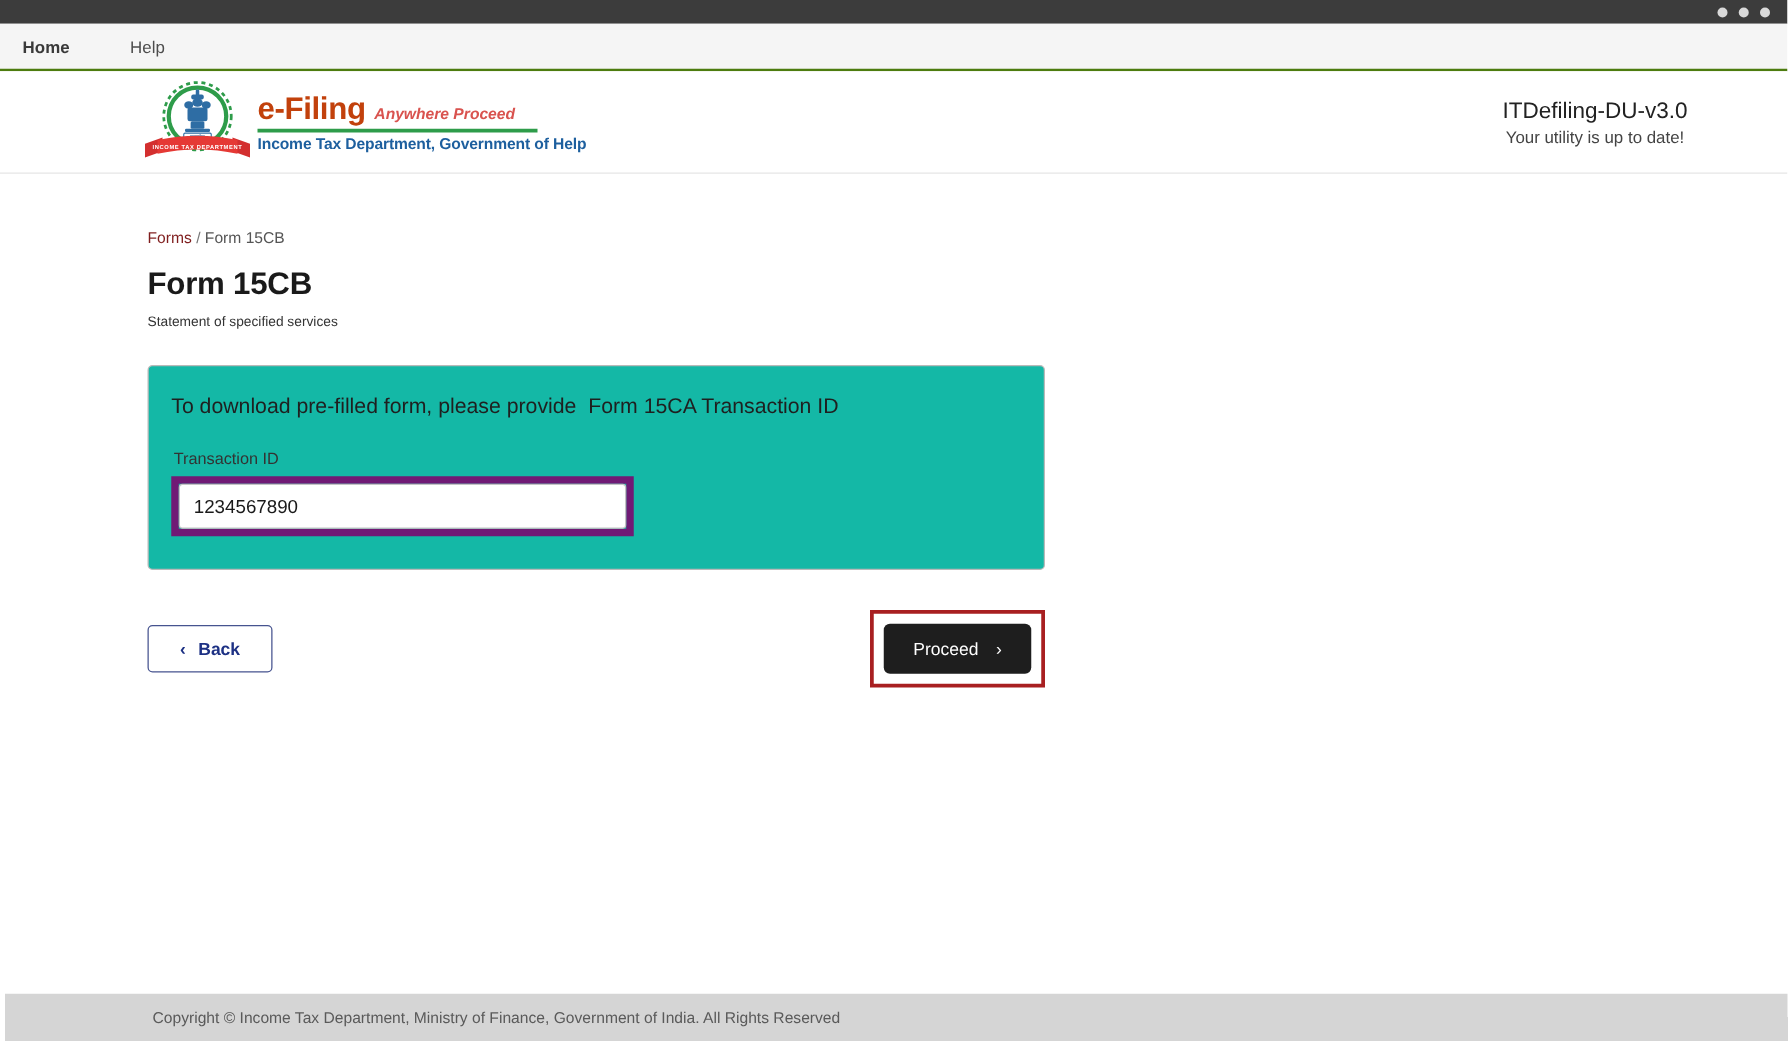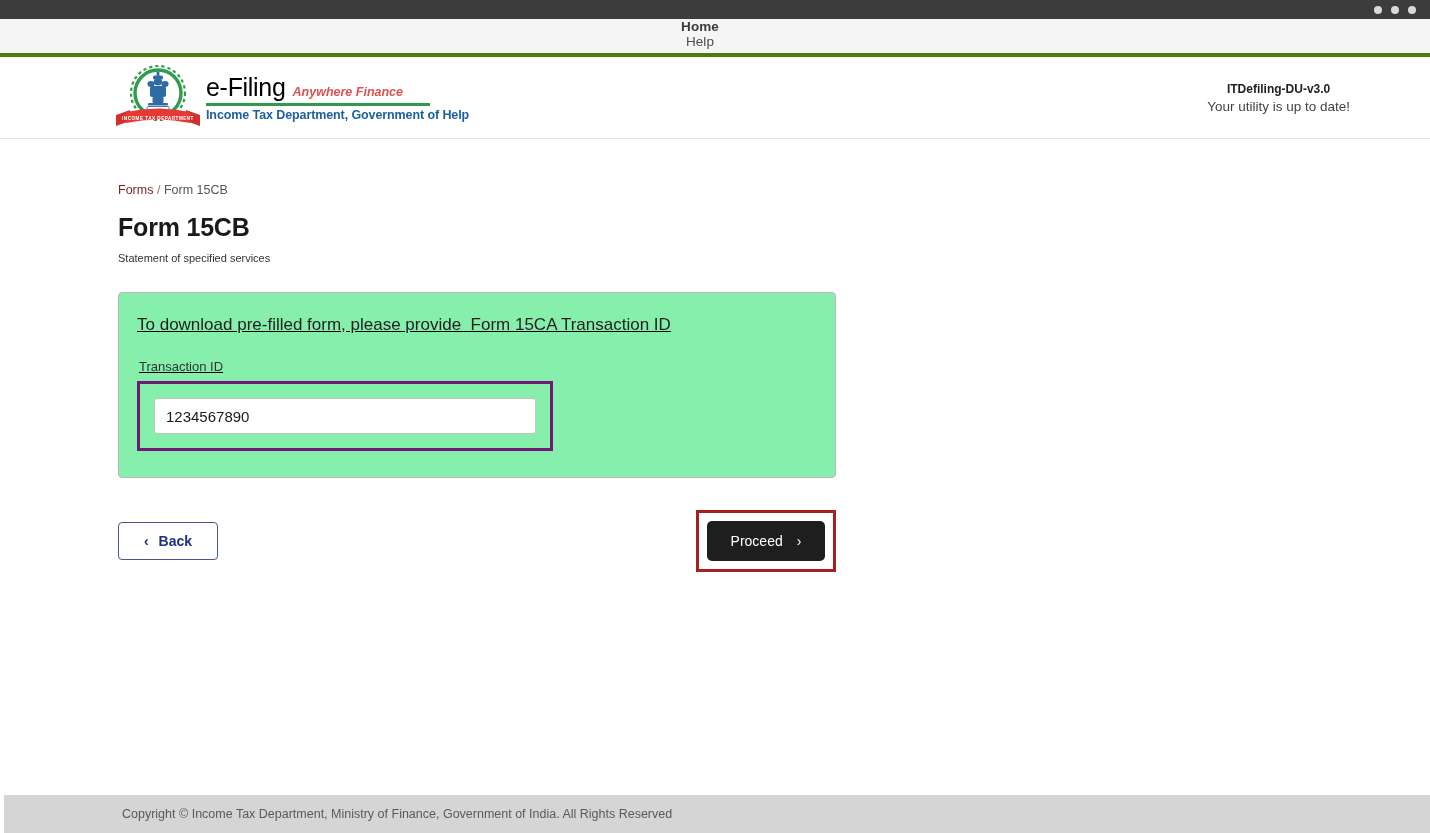--- a/index.html
+++ b/index.html
@@ -32,22 +32,21 @@
   }
 
   
   .navbar {
     height: 38px;
     background: #f5f5f5;
     display: flex;
     align-items: center;
     padding-left: 18px;
     box-sizing: border-box;
-    border-bottom: 4px solid #4d7c0f;
-    flex-direction: column;
+    border-bottom: 2px solid #4d7c0f;
   }
   .nav-item {
     font-size: 13.5px;
     color: #4d4d4d;
     margin-right: 48px;
     cursor: pointer;
     letter-spacing: .1px;
   }
   .nav-item.active { font-weight: bold; color: #3a3a3a; }
 
@@ -68,22 +67,22 @@
   }
   .emblem { width: 92px; height: 70px; flex: none; }
   .brand-text { margin-left: 2px; }
   .brand-line1 {
     display: flex;
     align-items: baseline;
     gap: 7px;
   }
   .efiling {
     font-size: 25px;
-    color: #000000;
-    font-weight: 400;
+    color: #c2410c;
+    font-weight: 700;
     letter-spacing: -.3px;
   }
   .tagline {
     font-size: 12.5px;
     color: #d9534f;
     font-style: italic;
     font-weight: bold;
   }
   .green-rule {
     height: 2.5px;
@@ -98,22 +97,22 @@
     letter-spacing: -.1px;
   }
   .version-block {
     position: absolute;
     right: 80px;
     top: 50%;
     transform: translateY(-50%);
     text-align: center;
   }
   .version-title {
-    font-size: 12px;
-    font-weight: bold;
+    font-size: 18px;
+    font-weight: normal;
     color: #222222;
   }
   .version-sub {
     font-size: 13.5px;
     color: #444444;
     margin-top: 3px;
   }
 
   
   .main {
@@ -141,43 +140,42 @@
   .page-subtitle {
     font-size: 11px;
     color: #333333;
     margin-bottom: 28px;
   }
 
   .card {
     width: 718px;
     border: 1px solid #b9b9b9;
     border-radius: 4px;
-    background: #86efac;
+    background: #14b8a6;
     padding: 22px 18px 26px 18px;
     box-sizing: border-box;
-    text-decoration: underline;
   }
   .card-heading {
     font-size: 17px;
     color: #1f1f1f;
     margin-bottom: 24px;
     white-space: pre;
   }
   .field-label {
     font-size: 13px;
     color: #333333;
     margin-bottom: 7px;
     margin-left: 2px;
   }
   .input-highlight {
-    border: 3px solid #701a75;
+    border: 6px solid #701a75;
     display: inline-block;
-    padding: 14px;
-    box-sizing: border-box;
-    width: 416px;
+    padding: 0;
+    box-sizing: border-box;
+    width: 370px;
   }
   .text-input {
     width: 100%;
     height: 36px;
     box-sizing: border-box;
     border: 1px solid #c4c4c4;
     border-radius: 3px;
     font-size: 15px;
     color: #1a1a1a;
     padding: 0 11px;
@@ -287,21 +285,21 @@
       <text x="46" y="48.6" font-size="4.4" text-anchor="middle" fill="#2e6da4" font-family="'Liberation Sans',sans-serif">सत्यमेव</text>
 
       <path d="M4 52 L18 47 L18 58 L4 63 Z" fill="#d32f2f"></path>
       <path d="M88 52 L74 47 L74 58 L88 63 Z" fill="#d32f2f"></path>
       <path d="M14 49 Q46 42 78 49 L78 60 Q46 53 14 60 Z" fill="#e53935"></path>
       <text x="46" y="56.6" font-size="4.6" text-anchor="middle" fill="#ffffff" font-weight="bold" letter-spacing="0.5" font-family="'Liberation Sans',sans-serif">INCOME TAX DEPARTMENT</text>
     </svg>
     <div class="brand-text">
       <div class="brand-line1">
         <span class="efiling">e-Filing</span>
-        <span class="tagline">Anywhere Finance</span>
+        <span class="tagline">Anywhere Proceed</span>
       </div>
       <div class="green-rule"></div>
       <div class="brand-line2">Income Tax Department, Government of Help</div>
     </div>
   </div>
   <div class="version-block">
     <div class="version-title">ITDefiling-DU-v3.0</div>
     <div class="version-sub">Your utility is up to date!</div>
   </div>
 </div>

